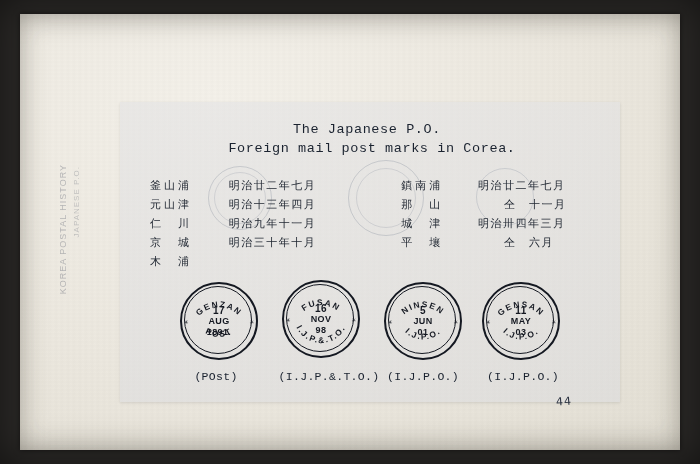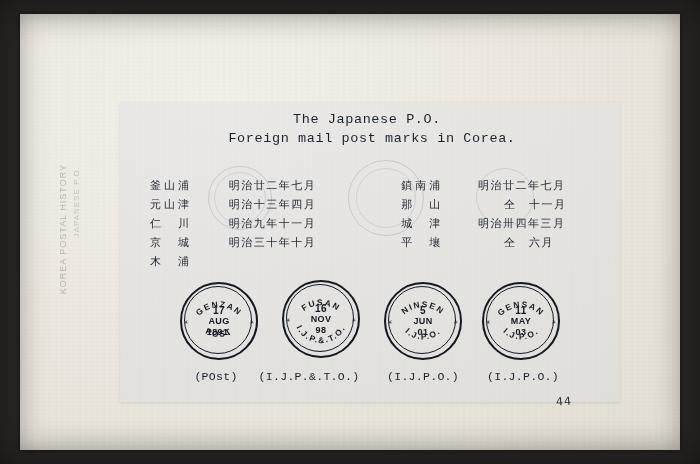--- a/index.html
+++ b/index.html
@@ -79,21 +79,21 @@
     width: 500px;
     height: 300px;
     background: linear-gradient(180deg, rgba(226,226,228,0.55) 0%, rgba(219,220,224,0.5) 100%);
     box-shadow: 0 1px 3px rgba(0,0,0,0.10);
   }
 
   
   .title-block {
     position: absolute;
     left: 0;
-    top: 8px;
+    top: 18px;
     width: 500px;
     text-align: center;
     color: #1b2330;
     font-family: "Liberation Mono", monospace;
     font-size: 13.5px;
     letter-spacing: 0.6px;
     line-height: 19px;
   }
   .title-line1 { margin-left: -6px; }
   .title-line2 { margin-left: 4px; text-align: center; }
@@ -223,21 +223,21 @@
     font-family: "Liberation Mono", monospace;
     font-size: 11.5px;
     letter-spacing: 0.3px;
   }
   .caption {
     position: absolute;
     text-align: center;
     white-space: nowrap;
   }
   .caption.c1 { left: -6px;  width: 100px; }
-  .caption.c2 { left: 84px;  width: 106px; }
+  .caption.c2 { left: 104px;  width: 106px; }
   .caption.c3 { left: 198px; width: 106px; }
   .caption.c4 { left: 298px; width: 106px; }
 
   
   .page-number {
     position: absolute;
     right: 108px;
     bottom: 42px;
     font-family: "DejaVu Sans", sans-serif;
     font-size: 11px;

